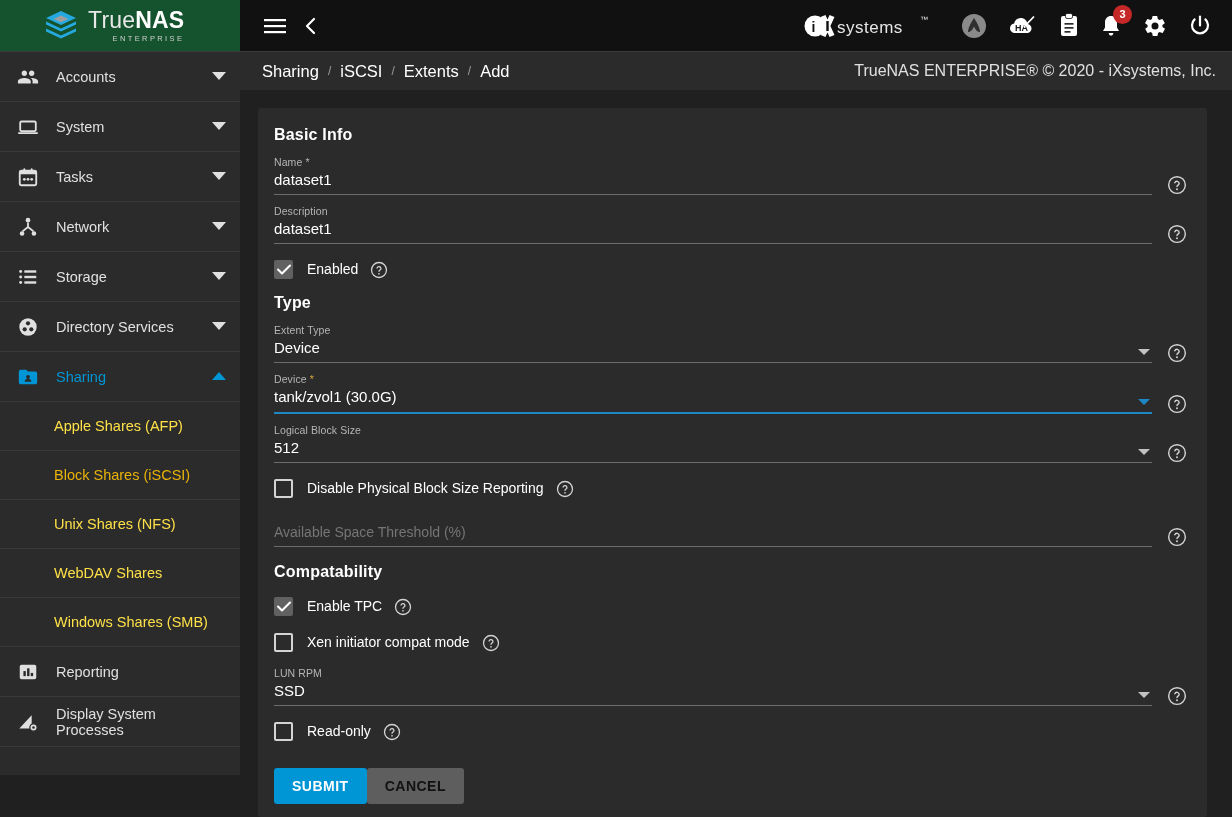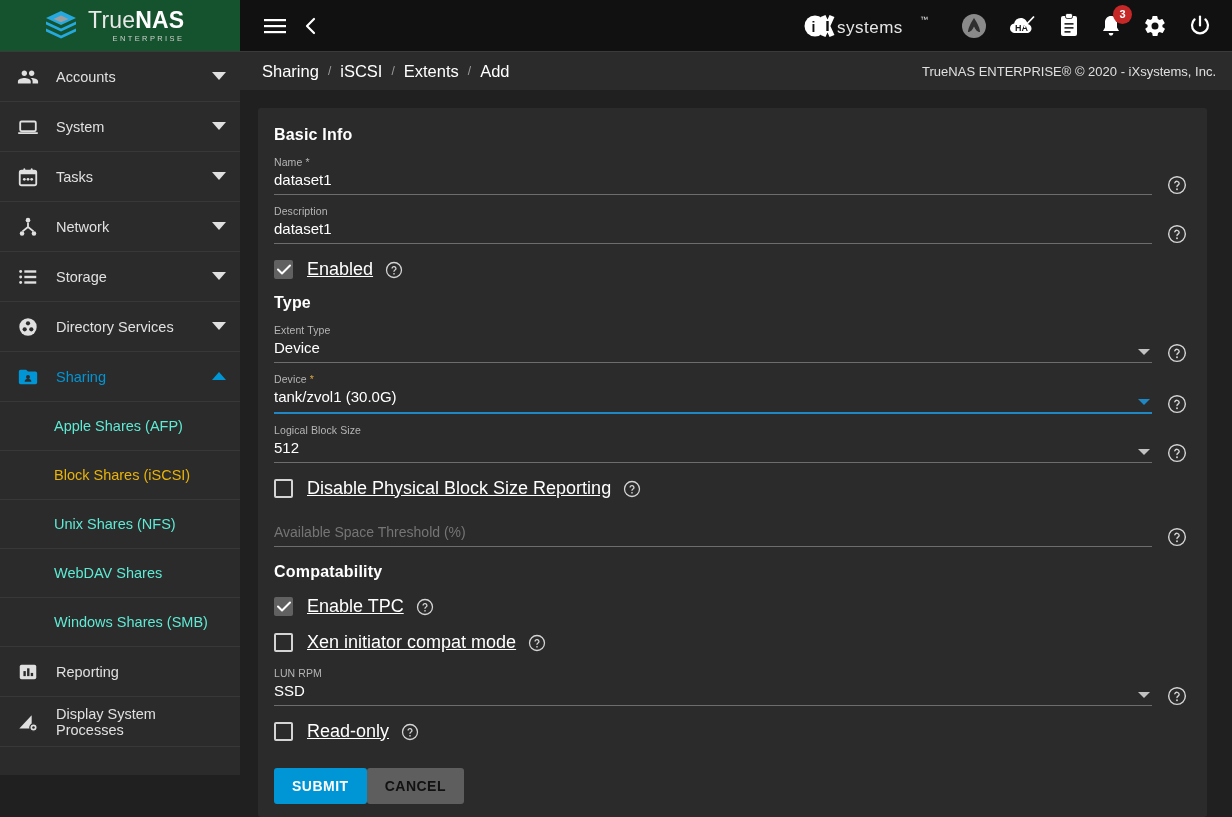--- a/index.html
+++ b/index.html
@@ -70,39 +70,39 @@
   }
   .nav-item .nav-label { flex: 1 1 auto; padding-left: 12px; }
   .nav-item.active .nav-label { color: #0095D5; }
   .nav-item.active .nav-ico { color: #0095D5; }
   .nav-chevron { color: #e0e0e0; display: flex; align-items: center; }
   .nav-item.active .nav-chevron { color: #0095D5; }
   .sub-item {
     height: 49px; display: flex; align-items: center;
     padding-left: 54px;
     border-bottom: 1px solid #383838;
-    color: #5eead4; font-size: 14.5px; cursor: pointer;
+    color: #fde047; font-size: 14.5px; cursor: pointer;
   }
   .sub-item.active { color: #eab308; }
 
   
   .crumbbar {
     position: absolute; top: 51px; left: 240px;
     width: 992px; height: 39px;
     background: #2b2b2b;
     display: flex; align-items: center;
     padding: 0 16px 0 22px;
     border-top: 1px solid #3a3a3a;
   }
   .crumbs { display: flex; align-items: center; gap: 0; }
   .crumb { color: #ffffff; font-size: 16.5px; cursor: pointer; }
   .crumb.last { cursor: default; }
   .crumb-sep { color: #9e9e9e; font-size: 12px; padding: 0 9px; }
   .copyright {
-    margin-left: auto; color: #e0e0e0; font-size: 13px;
+    margin-left: auto; color: #e0e0e0; font-size: 16px;
   }
 
   
   .content {
     position: absolute; top: 90px; left: 240px;
     width: 992px; height: 727px;
     background: #202020;
     padding: 18px 25px 0 18px;
   }
   .card {
@@ -164,21 +164,21 @@
     width: 19px; height: 19px; flex: 0 0 19px;
     border: 2px solid #d4d4d4; border-radius: 2px;
     background: transparent; cursor: pointer;
     display: flex; align-items: center; justify-content: center;
   }
   .cbox.checked {
     background: #616161; border-color: #616161;
   }
   .cbox .tick { display: none; }
   .cbox.checked .tick { display: block; }
-  .check-label { color: #ffffff; font-size: 18px; margin-left: 14px; text-decoration: underline; }
+  .check-label { color: #ffffff; font-size: 14px; margin-left: 14px; }
   .check-row .help-ico { margin-left: 9px; }
 
   .btn-row { display: flex; gap: 0; margin-top: 26px; }
   .btn {
     height: 36px; border: none; border-radius: 3px;
     font-size: 14px; font-weight: 700; letter-spacing: .5px;
     padding: 0 18px; cursor: pointer;
     font-family: "Liberation Sans", sans-serif;
   }
   .btn-primary { background: #0095D5; color: #ffffff; }

